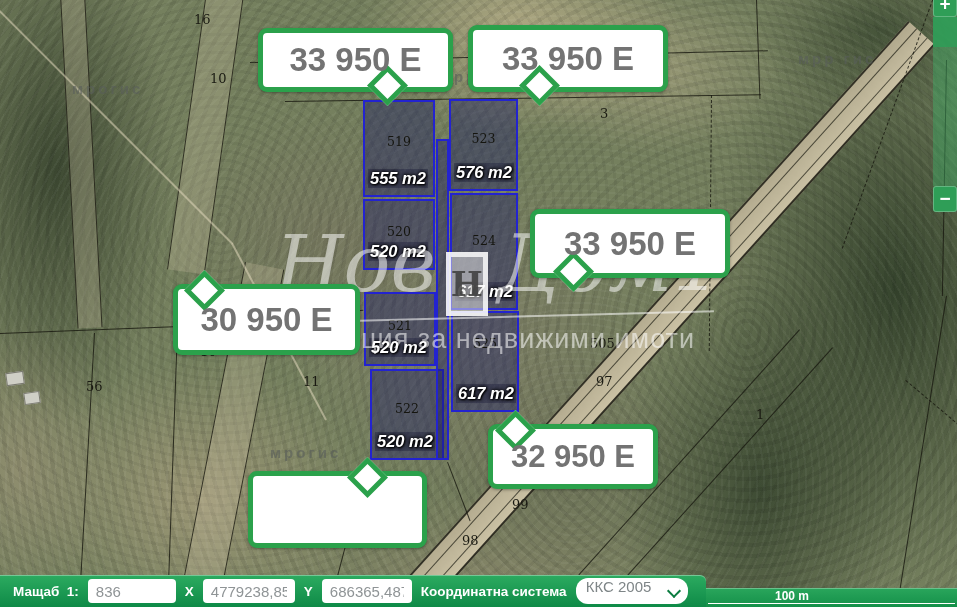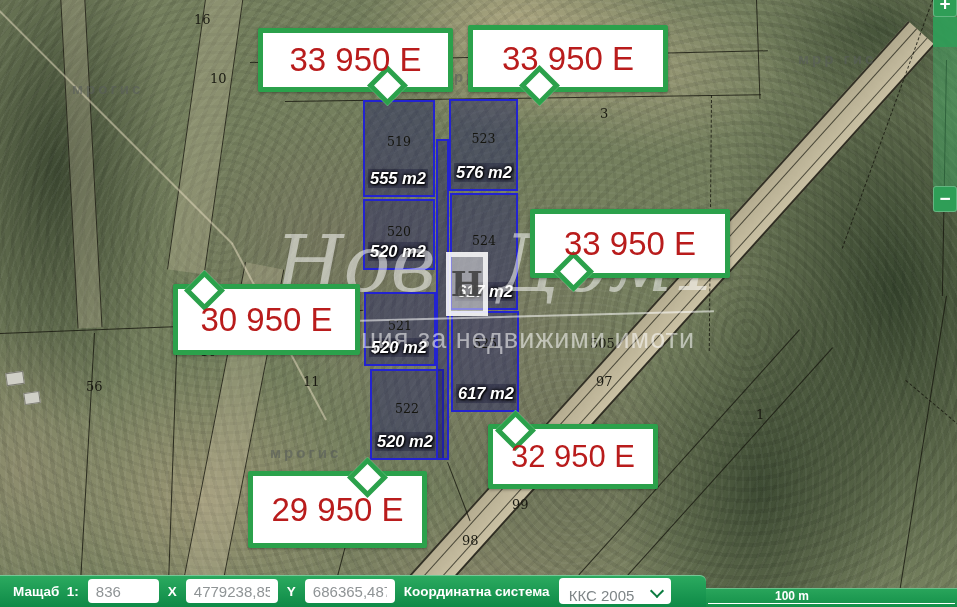--- a/index.html
+++ b/index.html
@@ -47,38 +47,38 @@
     text-shadow:0 0 3px #000,0 0 5px #000,1px 1px 2px #000;background:rgba(15,15,50,.3);padding:0 2px;white-space:nowrap;}
   
   .wm{position:absolute;left:278px;top:224px;width:442px;z-index:20;pointer-events:none;}
   .wm-row{display:flex;align-items:flex-start;justify-content:center;gap:10px;}
   .wm-script{font-family:"DejaVu Serif",serif;font-style:italic;font-size:78px;line-height:1.05;color:rgba(255,255,255,.52);}
   .wm-logo{width:48px;height:54px;border:5px solid rgba(255,255,255,.78);background:rgba(235,235,235,.5);
     display:flex;align-items:center;justify-content:center;font:bold 34px "DejaVu Serif",serif;color:rgba(60,60,60,.85);margin-top:28px;}
   .wm-line{height:0;border-top:2px solid rgba(255,255,255,.55);margin:0 6px 6px;transform:rotate(-1.5deg);}
   .wm-tagline{font-size:27px;letter-spacing:1px;text-align:center;color:rgba(255,255,255,.55);}
   
-  .bubble{position:absolute;background:#fff;border:5px solid #2ba14b;border-radius:2px;display:flex;align-items:center;justify-content:center;
-    font-weight:normal;font-size:33px;color:#b91c1c;z-index:30;box-shadow:0 1px 3px rgba(0,0,0,.35);}
+  .bubble{position:absolute;background:#fff;border:5px solid #2ba14b;border-radius:9px;display:flex;align-items:center;justify-content:center;
+    font-weight:bold;font-size:33px;color:#737373;z-index:30;box-shadow:0 1px 3px rgba(0,0,0,.35);}
   .tail{position:absolute;width:19px;height:19px;background:#fff;border:5px solid #2ba14b;transform:rotate(45deg);z-index:-1;}
   .tail.b{bottom:-13px;} .tail.t{top:-13px;}
   
   .zoomctl{position:absolute;right:0;top:-9px;width:24px;z-index:35;}
   .zoom-btn{width:24px;height:26px;background:#2f9e57;color:#fff;font:bold 19px "Liberation Sans",sans-serif;
     display:flex;align-items:center;justify-content:center;border-radius:3px;box-shadow:inset 0 0 0 1px rgba(255,255,255,.25);}
   .zoom-track{width:24px;height:169px;background:rgba(62,172,102,.45);}
   .zoom-handle{width:24px;height:30px;background:rgba(46,158,87,.85);}
   
   .statusbar{position:absolute;left:0;bottom:0;width:706px;height:32px;z-index:40;display:flex;align-items:center;
     background:linear-gradient(#2cab60,#0e8a47);box-shadow:inset 0 1px 0 rgba(255,255,255,.35);border-top-right-radius:6px;box-sizing:border-box;padding:0 4px;}
   .sb-label{color:#fff;font-weight:bold;font-size:13.5px;margin:0 9px;white-space:pre;}
   .sb-input{height:24px;border:none;border-radius:4px;background:#fff;color:#8f9496;font-size:15px;padding:0 8px;
     font-family:"Liberation Sans",sans-serif;outline:none;box-sizing:border-box;}
-  .sb-select{position:relative;width:112px;height:26px;background:#fff;border-radius:4px;color:#7e8587;font-size:15px;
-    display:flex;align-items:flex-end;padding:0 10px;box-sizing:border-box;cursor:pointer;}
+  .sb-select{position:relative;width:112px;height:26px;background:#fff;border-radius:12px;color:#7e8587;font-size:15px;
+    display:flex;align-items:flex-start;padding:0 10px;box-sizing:border-box;cursor:pointer;}
   .chev{position:absolute;right:9px;bottom:8px;width:8px;height:8px;border-right:2.5px solid #0c7c40;border-bottom:2.5px solid #0c7c40;transform:rotate(45deg);}
   
   .scaleband{position:absolute;left:706px;right:0;bottom:0;height:19px;z-index:40;
     background:linear-gradient(#2aa65c,#149049);box-shadow:inset 0 1px 0 rgba(255,255,255,.3);}
   .scale-lbl{position:absolute;left:69px;top:1px;color:#fff;font:bold 12px "Liberation Sans",sans-serif;}
   .scale-line{position:absolute;left:2px;right:2px;bottom:3px;height:0;border-top:1.5px solid #fff;}
 </style>
 </head>
 <body>
 
@@ -187,35 +187,34 @@
     <div class="bubble" style="left:530px;top:209px;width:190px;height:59px;">
       <span class="tail b" style="left:24px;"></span>
       <span>33 950 E</span>
     </div>
     <div class="bubble" style="left:488px;top:424px;width:160px;height:55px;font-size:31px;">
       <span class="tail t" style="left:8px;"></span>
       <span>32 950 E</span>
     </div>
     <div class="bubble" style="left:248px;top:471px;width:169px;height:67px;">
       <span class="tail t" style="left:100px;"></span>
-      <span>29 950 E</span>
     </div>
 
     <div class="zoomctl">
       <div class="zoom-btn">+</div>
       <div class="zoom-track">
         <div class="zoom-handle"></div>
       </div>
       <div class="zoom-btn">−</div>
     </div>
   </div>
 
   <div class="statusbar">
     <span class="sb-label">Мащаб  1:</span>
-    <input class="sb-input" style="width: 71px;" value="836">
+    <input class="sb-input" style="width: 88px;" value="836">
     <span class="sb-label">X</span>
     <input class="sb-input" style="width: 92px;" value="4779238,852">
     <span class="sb-label">Y</span>
     <input class="sb-input" style="width: 90px;" value="686365,487">
     <span class="sb-label">Координатна система</span>
     <div class="sb-select">
       <span>ККС 2005</span>
       <span class="chev"></span>
     </div>
   </div>

